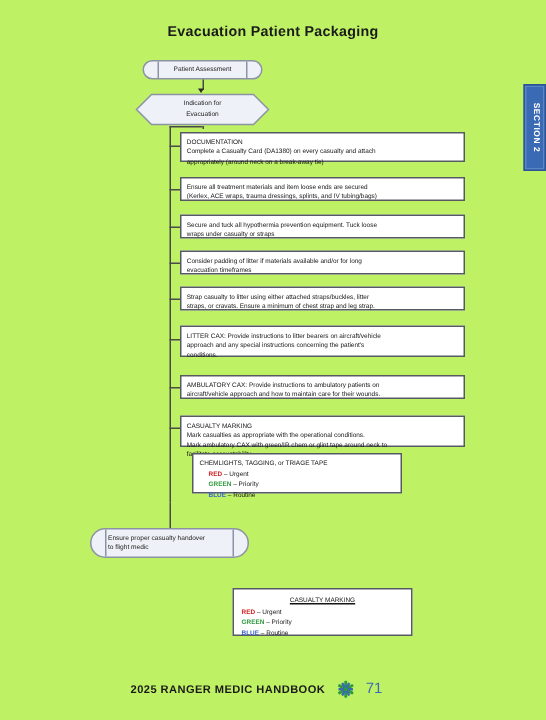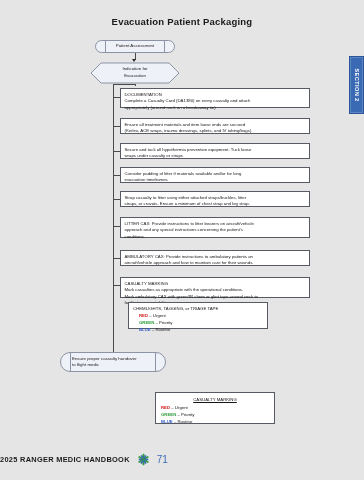--- a/index.html
+++ b/index.html
@@ -3,21 +3,21 @@
 <meta charset="utf-8">
 <style>
   html,body{margin:0;padding:0;}
   body{
     width:364px;height:480px;
     background:#ffffff;
     font-family:"Liberation Sans", sans-serif;
     position:relative;
     overflow:hidden;
   }
-  .page{position:absolute;inset:0;background:#e5e5e5;}
+  .page{position:absolute;inset:0;background:#bef264;}
 
   
   .title{
     position:absolute;left:0;right:0;top:16px;
     text-align:center;
     font-size:9.5px;font-weight:bold;color:#1a1a1a;
     letter-spacing:.2px;
   }
 
   
@@ -118,21 +118,21 @@
   .arrow-down{
     position:absolute;width:0;height:0;
     border-left:2.6px solid transparent;
     border-right:2.6px solid transparent;
     border-top:3.4px solid #2b2b2b;
   }
 
   
   .footer{
     position:absolute;left:0;right:0;bottom:14px;
-    display:flex;align-items:center;justify-content:flex-start;
+    display:flex;align-items:center;justify-content:center;
     padding-right:22px;
     gap:7px;
   }
   .footer .fname{
     font-size:7.4px;font-weight:bold;color:#1a1a1a;letter-spacing:.3px;
   }
   .footer .pnum{
     font-size:10px;font-weight:normal;color:#3b6ab4;
   }
   .emblem{width:13px;height:13px;display:block;}

